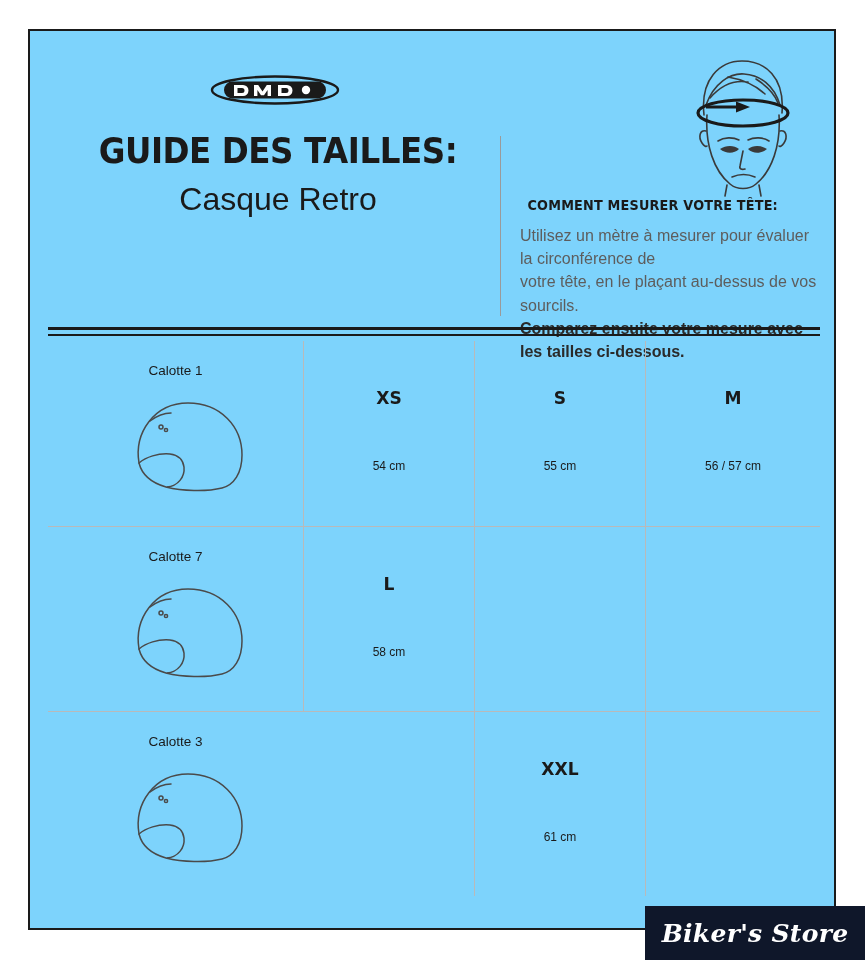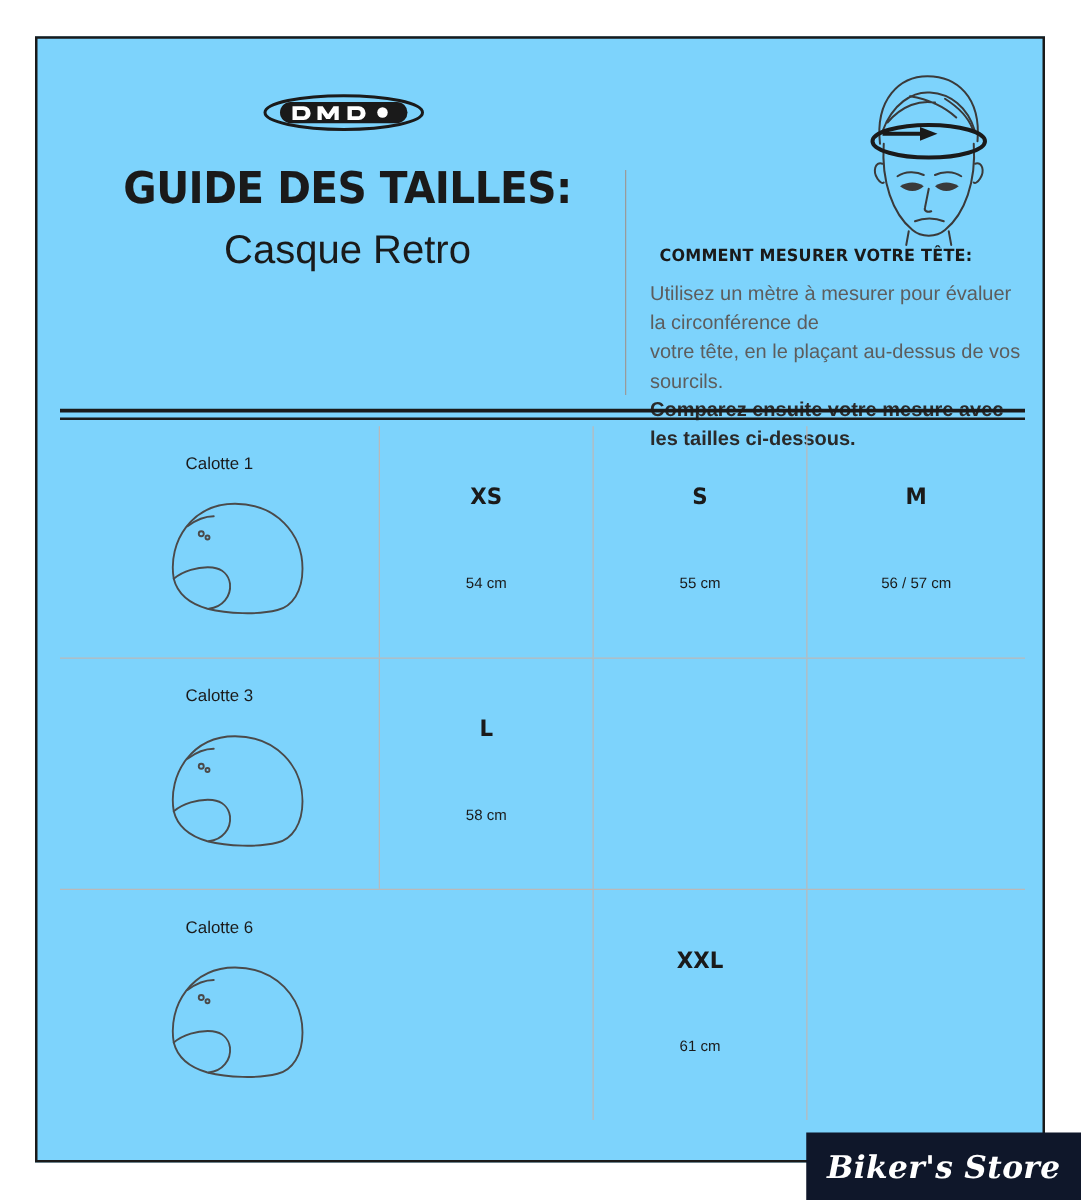--- a/index.html
+++ b/index.html
@@ -299,62 +299,62 @@
           <div class="size-val">55 cm</div>
         </div>
         <div class="size-cell c3">
           <div class="size-name">M</div>
           <div class="size-val">56 / 57 cm</div>
         </div>
       </div>
 
       <div class="trow">
         <div class="cell-helmet">
+          <div class="calotte-label">Calotte 7</div>
+          <div class="helmet-svg">
+            <svg viewBox="0 0 128 105" width="128" height="105" aria-hidden="true">
+              <g fill="none" stroke="#4a4a4a" stroke-width="1.5" stroke-linejoin="round" stroke-linecap="round">
+                <path d="M13 72 C8 42 28 12 62 12 C95 12 116 36 116 64 C116 82 108 94 96 97 C80 101 56 100 40 96 C26 92 16 84 13 72 Z"></path>
+                <path d="M13 72 C20 66 32 62 44 63 C52 64 57 69 58 76 C59 86 52 95 41 96"></path>
+                <path d="M24 30 C32 24 40 22 45 22"></path>
+                <circle cx="35" cy="36" r="2"></circle>
+                <circle cx="40" cy="39" r="1.6"></circle>
+              </g>
+            </svg>
+          </div>
+        </div>
+        <div class="size-cell c1">
+          <div class="size-name">L</div>
+          <div class="size-val">58 cm</div>
+        </div>
+        <div class="size-cell c2">
+          <div class="size-name"></div>
+          <div class="size-val"></div>
+        </div>
+        <div class="size-cell c3">
+          <div class="size-name"></div>
+          <div class="size-val"></div>
+        </div>
+      </div>
+
+      <div class="trow">
+        <div class="cell-helmet">
           <div class="calotte-label">Calotte 3</div>
           <div class="helmet-svg">
             <svg viewBox="0 0 128 105" width="128" height="105" aria-hidden="true">
               <g fill="none" stroke="#4a4a4a" stroke-width="1.5" stroke-linejoin="round" stroke-linecap="round">
                 <path d="M13 72 C8 42 28 12 62 12 C95 12 116 36 116 64 C116 82 108 94 96 97 C80 101 56 100 40 96 C26 92 16 84 13 72 Z"></path>
                 <path d="M13 72 C20 66 32 62 44 63 C52 64 57 69 58 76 C59 86 52 95 41 96"></path>
                 <path d="M24 30 C32 24 40 22 45 22"></path>
                 <circle cx="35" cy="36" r="2"></circle>
                 <circle cx="40" cy="39" r="1.6"></circle>
               </g>
             </svg>
           </div>
         </div>
-        <div class="size-cell c1">
-          <div class="size-name">L</div>
-          <div class="size-val">58 cm</div>
-        </div>
-        <div class="size-cell c2">
-          <div class="size-name"></div>
-          <div class="size-val"></div>
-        </div>
-        <div class="size-cell c3">
-          <div class="size-name"></div>
-          <div class="size-val"></div>
-        </div>
-      </div>
-
-      <div class="trow">
-        <div class="cell-helmet">
-          <div class="calotte-label">Calotte 6</div>
-          <div class="helmet-svg">
-            <svg viewBox="0 0 128 105" width="128" height="105" aria-hidden="true">
-              <g fill="none" stroke="#4a4a4a" stroke-width="1.5" stroke-linejoin="round" stroke-linecap="round">
-                <path d="M13 72 C8 42 28 12 62 12 C95 12 116 36 116 64 C116 82 108 94 96 97 C80 101 56 100 40 96 C26 92 16 84 13 72 Z"></path>
-                <path d="M13 72 C20 66 32 62 44 63 C52 64 57 69 58 76 C59 86 52 95 41 96"></path>
-                <path d="M24 30 C32 24 40 22 45 22"></path>
-                <circle cx="35" cy="36" r="2"></circle>
-                <circle cx="40" cy="39" r="1.6"></circle>
-              </g>
-            </svg>
-          </div>
-        </div>
         <div class="size-cell c2">
           <div class="size-name">XXL</div>
           <div class="size-val">61 cm</div>
         </div>
         <div class="size-cell c3">
           <div class="size-name"></div>
           <div class="size-val"></div>
         </div>
       </div>
     </div>

